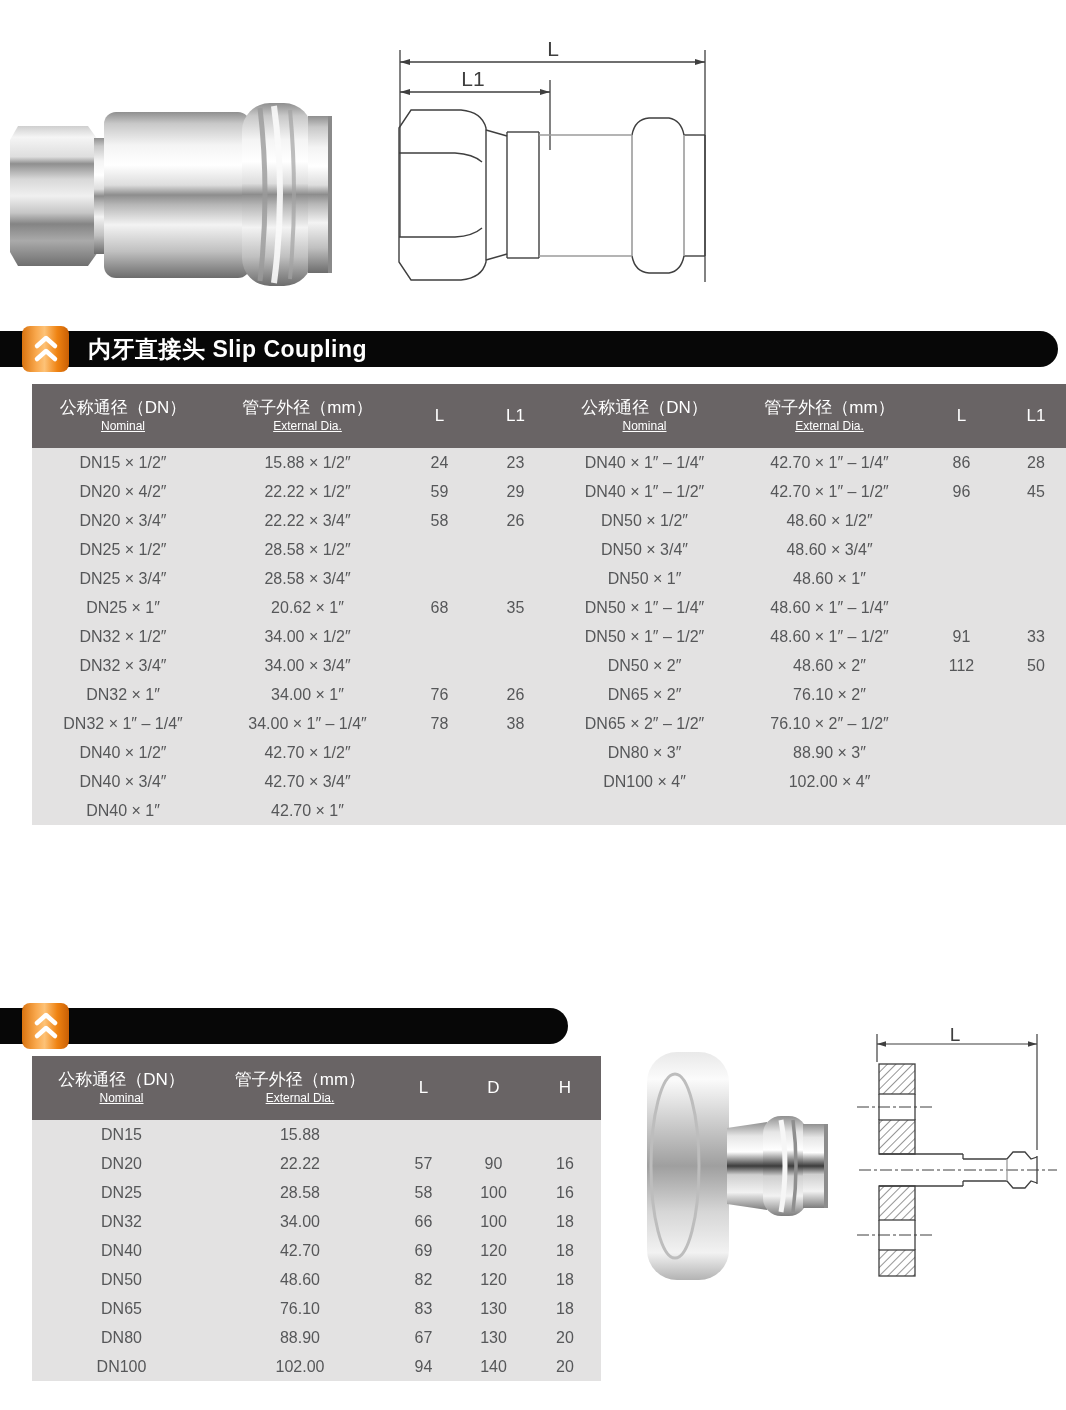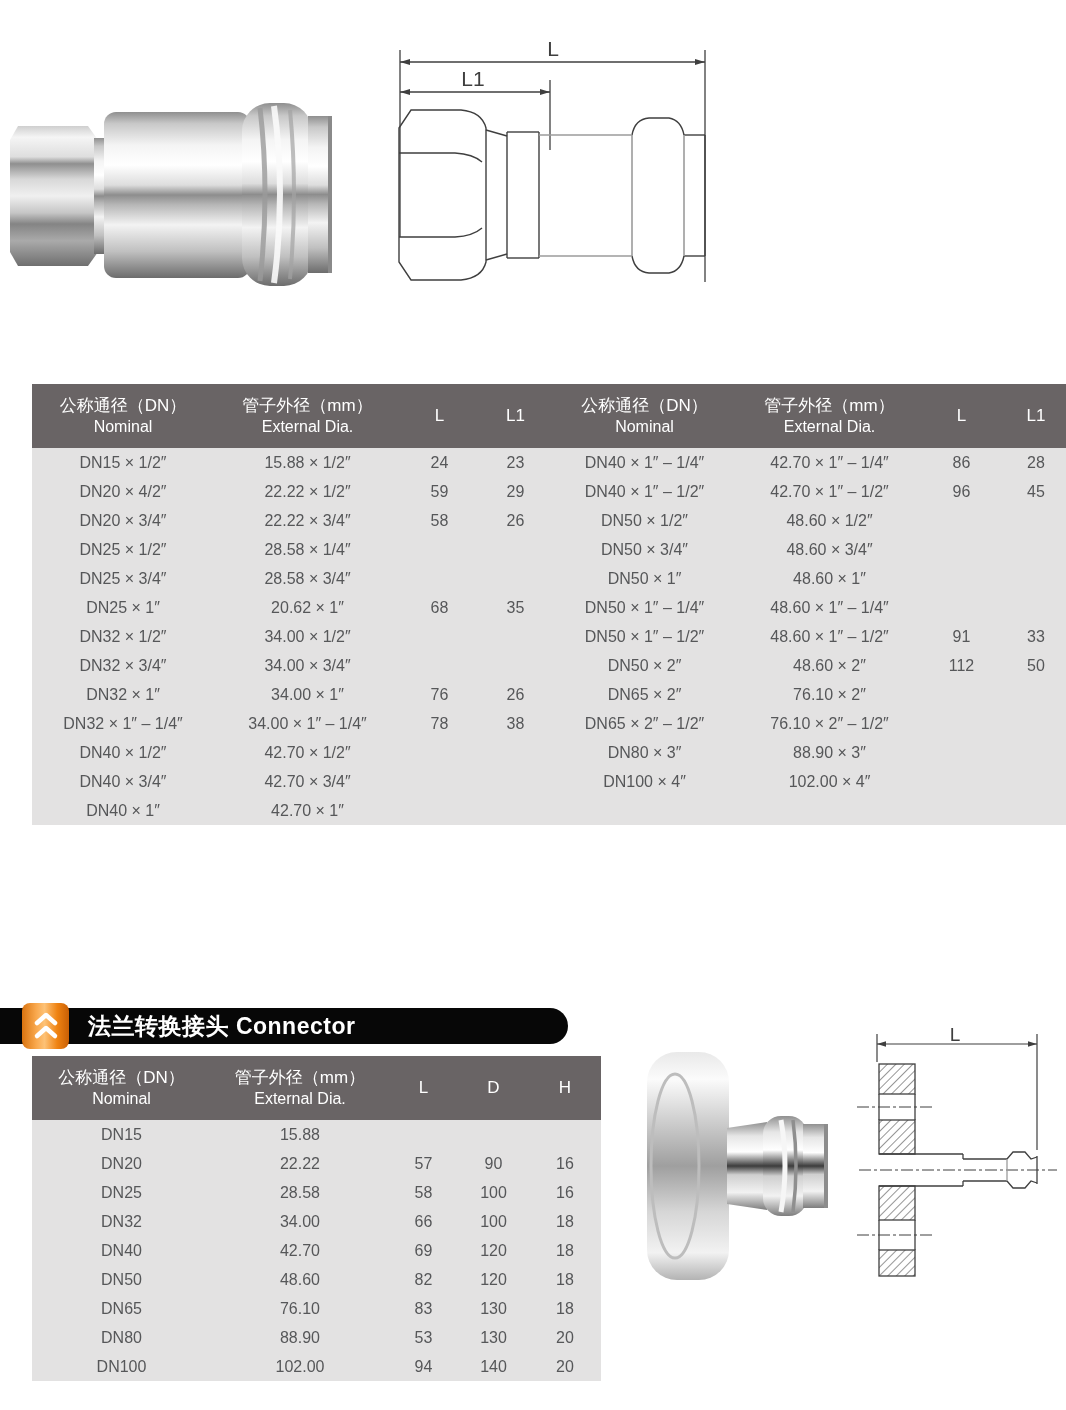--- a/index.html
+++ b/index.html
@@ -37,21 +37,21 @@
     left:4px; top:1056px;
     grid-template-columns:179px 178px 69px 71px 72px;
     grid-template-rows:64px; grid-auto-rows:29px;
   }
   .th {
     background:#696465; color:#ffffff;
     display:flex; flex-direction:column; align-items:center; justify-content:center;
     line-height:1.3; text-align:center;
   }
   .th .zh { font-size:17px; }
-  .th .en { font-size:16px; }
+  .th .en { font-size:12px;text-decoration:underline; }
   .cell {
     background:#e3e2e2; color:#565759; font-size:16px;
     display:flex; align-items:center; justify-content:center; white-space:nowrap;
   }
 
   
   .fig { position:absolute; }
   svg text { font-family:"Liberation Sans","DejaVu Sans",sans-serif; }
 </style>
 </head>
@@ -138,20 +138,29 @@
       </g>
       <g stroke="#9b9b9b" stroke-width="1.6" fill="none">
         <line x1="154" y1="103" x2="247" y2="103"></line>
         <line x1="154" y1="224" x2="247" y2="224"></line>
         <line x1="247" y1="103" x2="247" y2="224"></line>
         <line x1="299" y1="103" x2="299" y2="224"></line>
       </g>
     </svg>
   </div>
 
+  <div class="banner" style="left:0; top:331px; width:1058px;">
+    <div class="chev-icon">
+      <svg width="28" height="30" viewBox="0 0 28 30">
+        <path d="M5 12 L14 4 L23 12" fill="none" stroke="#ffffff" stroke-width="4.5" stroke-linecap="round" stroke-linejoin="round"></path>
+        <path d="M5 25 L14 17 L23 25" fill="none" stroke="#ffffff" stroke-width="4.5" stroke-linecap="round" stroke-linejoin="round"></path>
+      </svg>
+    </div>
+    <div class="title">内牙直接头 Slip Coupling</div>
+  </div>
 
   <div class="spec-grid" id="slip-grid">
     <div class="th">
       <span class="zh">公称通径（DN）</span>
       <span class="en">Nominal</span>
     </div>
     <div class="th">
       <span class="zh">管子外径（mm）</span>
       <span class="en">External Dia.</span>
     </div>
@@ -194,21 +203,21 @@
       <div class="cell">45</div>
       <div class="cell">DN20 × 3/4″</div>
       <div class="cell">22.22 × 3/4″</div>
       <div class="cell">58</div>
       <div class="cell">26</div>
       <div class="cell">DN50 × 1/2″</div>
       <div class="cell">48.60 × 1/2″</div>
       <div class="cell"></div>
       <div class="cell"></div>
       <div class="cell">DN25 × 1/2″</div>
-      <div class="cell">28.58 × 1/4″</div>
+      <div class="cell">28.58 × 1/2″</div>
       <div class="cell"></div>
       <div class="cell"></div>
       <div class="cell">DN50 × 3/4″</div>
       <div class="cell">48.60 × 3/4″</div>
       <div class="cell"></div>
       <div class="cell"></div>
       <div class="cell">DN25 × 3/4″</div>
       <div class="cell">28.58 × 3/4″</div>
       <div class="cell"></div>
       <div class="cell"></div>
@@ -282,21 +291,20 @@
       <div class="cell"></div>
     </div>
 
   <div class="banner" style="left:0; top:1008px; width:568px;">
     <div class="chev-icon">
       <svg width="28" height="30" viewBox="0 0 28 30">
         <path d="M5 12 L14 4 L23 12" fill="none" stroke="#ffffff" stroke-width="4.5" stroke-linecap="round" stroke-linejoin="round"></path>
         <path d="M5 25 L14 17 L23 25" fill="none" stroke="#ffffff" stroke-width="4.5" stroke-linecap="round" stroke-linejoin="round"></path>
       </svg>
     </div>
-    <div class="title">法兰转换接头 Connector</div>
   </div>
 
   <div class="spec-grid" id="conn-grid">
     <div class="th">
       <span class="zh">公称通径（DN）</span>
       <span class="en">Nominal</span>
     </div>
     <div class="th">
       <span class="zh">管子外径（mm）</span>
       <span class="en">External Dia.</span>
@@ -341,21 +349,21 @@
       <div class="cell">82</div>
       <div class="cell">120</div>
       <div class="cell">18</div>
       <div class="cell">DN65</div>
       <div class="cell">76.10</div>
       <div class="cell">83</div>
       <div class="cell">130</div>
       <div class="cell">18</div>
       <div class="cell">DN80</div>
       <div class="cell">88.90</div>
-      <div class="cell">53</div>
+      <div class="cell">67</div>
       <div class="cell">130</div>
       <div class="cell">20</div>
       <div class="cell">DN100</div>
       <div class="cell">102.00</div>
       <div class="cell">94</div>
       <div class="cell">140</div>
       <div class="cell">20</div>
     </div>
 
   <div class="fig" style="left:635px; top:1048px; width:205px; height:235px;">

